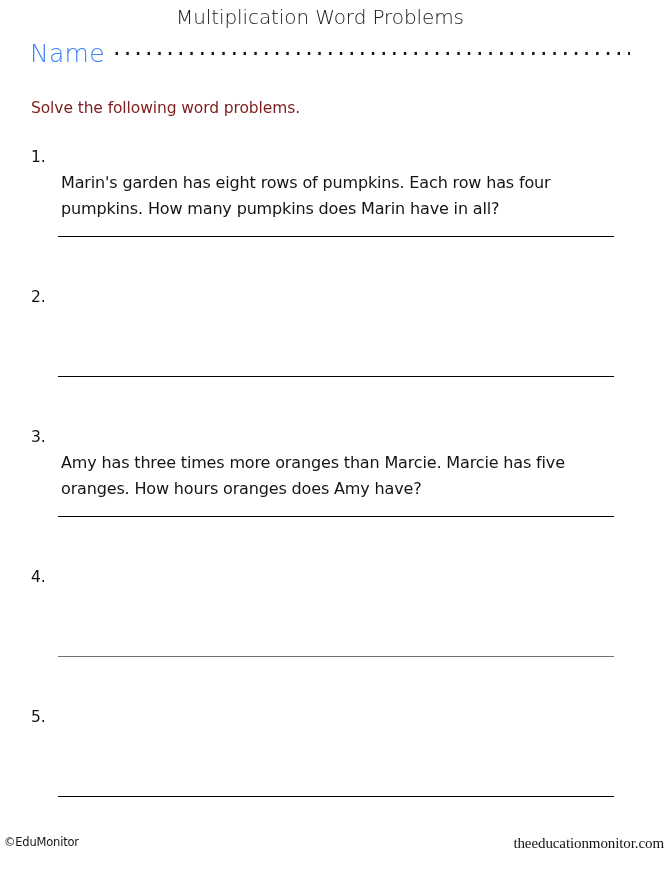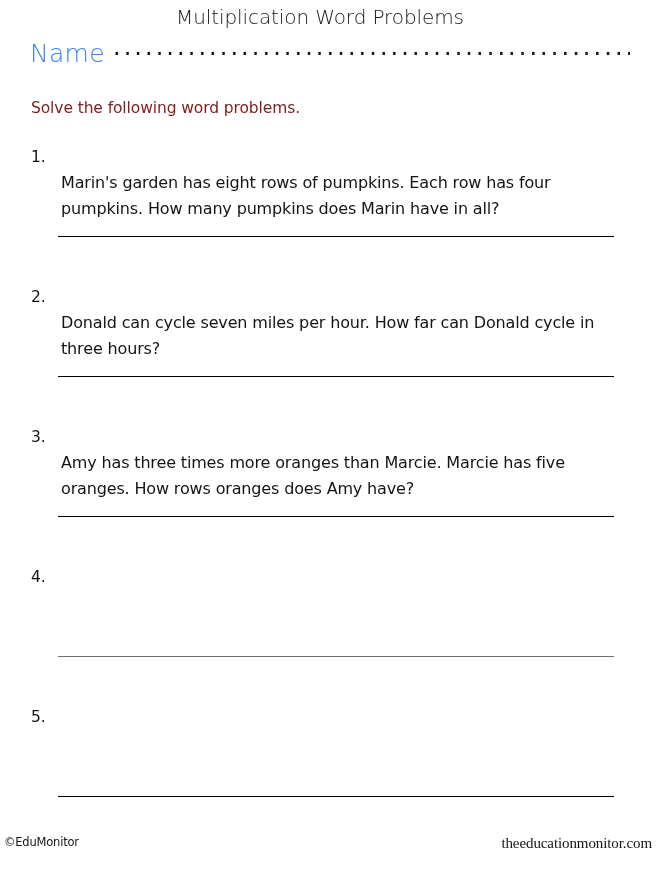--- a/index.html
+++ b/index.html
@@ -153,21 +153,21 @@
     left: 4px;
     top: 0;
     font-family: "DejaVu Sans", sans-serif;
     font-size: 11.5px;
     font-weight: 400;
     color: #141414;
     letter-spacing: -0.2px;
   }
   .footer-right {
     position: absolute;
-    right: 18px;
+    right: 6px;
     top: 0;
     font-family: "Liberation Serif", serif;
     font-size: 15px;
     font-weight: 400;
     color: #141414;
     letter-spacing: -0.1px;
   }
 </style>
 </head>
 <body>
@@ -188,27 +188,26 @@
   <div class="problems">
 
     <div class="problem">
       <div class="p-num">1.</div>
       <div class="p-text">Marin's garden has eight rows of pumpkins. Each row has four pumpkins. How many pumpkins does Marin have in all?</div>
       <div class="answer-line"></div>
     </div>
 
     <div class="problem">
       <div class="p-num">2.</div>
-      <div class="p-text">Donald can cycle seven miles per hour. How far can Donald cycle in three hours?</div>
       <div class="answer-line"></div>
     </div>
 
     <div class="problem">
       <div class="p-num">3.</div>
-      <div class="p-text">Amy has three times more oranges than Marcie. Marcie has five oranges. How rows oranges does Amy have?</div>
+      <div class="p-text">Amy has three times more oranges than Marcie. Marcie has five oranges. How hours oranges does Amy have?</div>
       <div class="answer-line"></div>
     </div>
 
     <div class="problem">
       <div class="p-num">4.</div>
       <div class="answer-line light"></div>
     </div>
 
     <div class="problem">
       <div class="p-num">5.</div>

